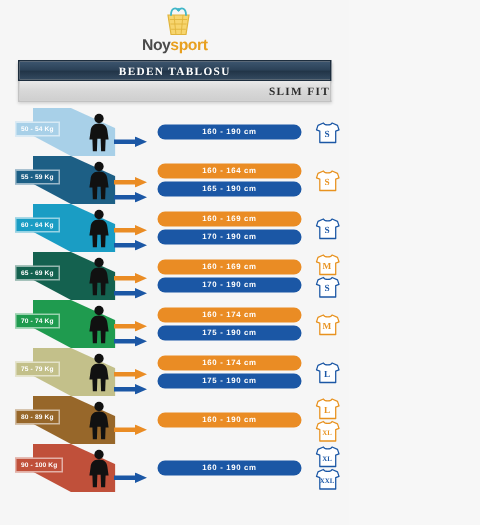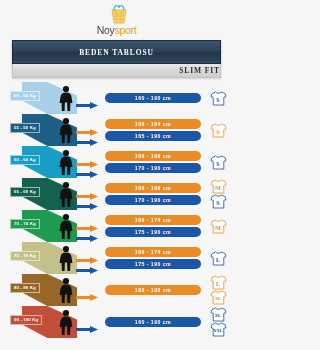--- a/index.html
+++ b/index.html
@@ -29,33 +29,33 @@
     display: flex; align-items: flex-end; justify-content: center;
   }
   .logo-basket {
     position: absolute;
     left: 22px; top: 2px;
     width: 22px; height: 20px;
   }
   .logo-text {
     position: relative;
     font-size: 10.5px;
-    font-weight: normal;
+    font-weight: bold;
     color: #4a4a4a;
     letter-spacing: -0.3px;
     z-index: 3;
     line-height: 12px;
     padding-bottom: 2px;
   }
   .logo-text .hl { color: #e8a020; }
 
   
   .bar-main {
     margin: 2px 12px 0 12px;
-    height: 24px;
+    height: 14px;
     background: linear-gradient(to bottom, #3c556e 0%, #2c4258 45%, #223548 55%, #33495f 100%);
     border: 1px solid #1d2d3d;
     display: flex; align-items: center; justify-content: center;
     box-shadow: 0 1px 2px rgba(0,0,0,0.25);
   }
   .bar-main-text {
     color: #ffffff;
     font-size: 7.5px;
     font-weight: bold;
     letter-spacing: 0.9px;

